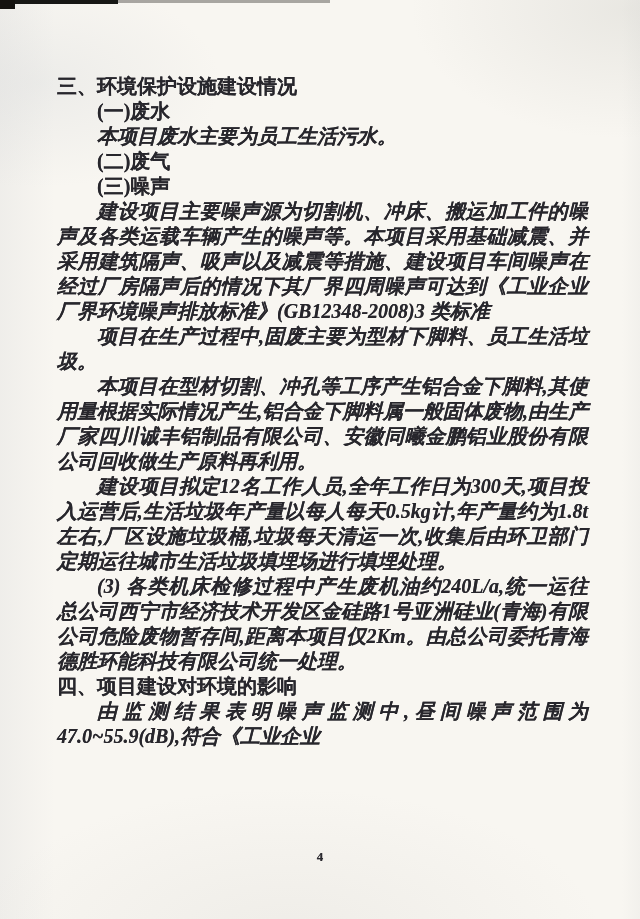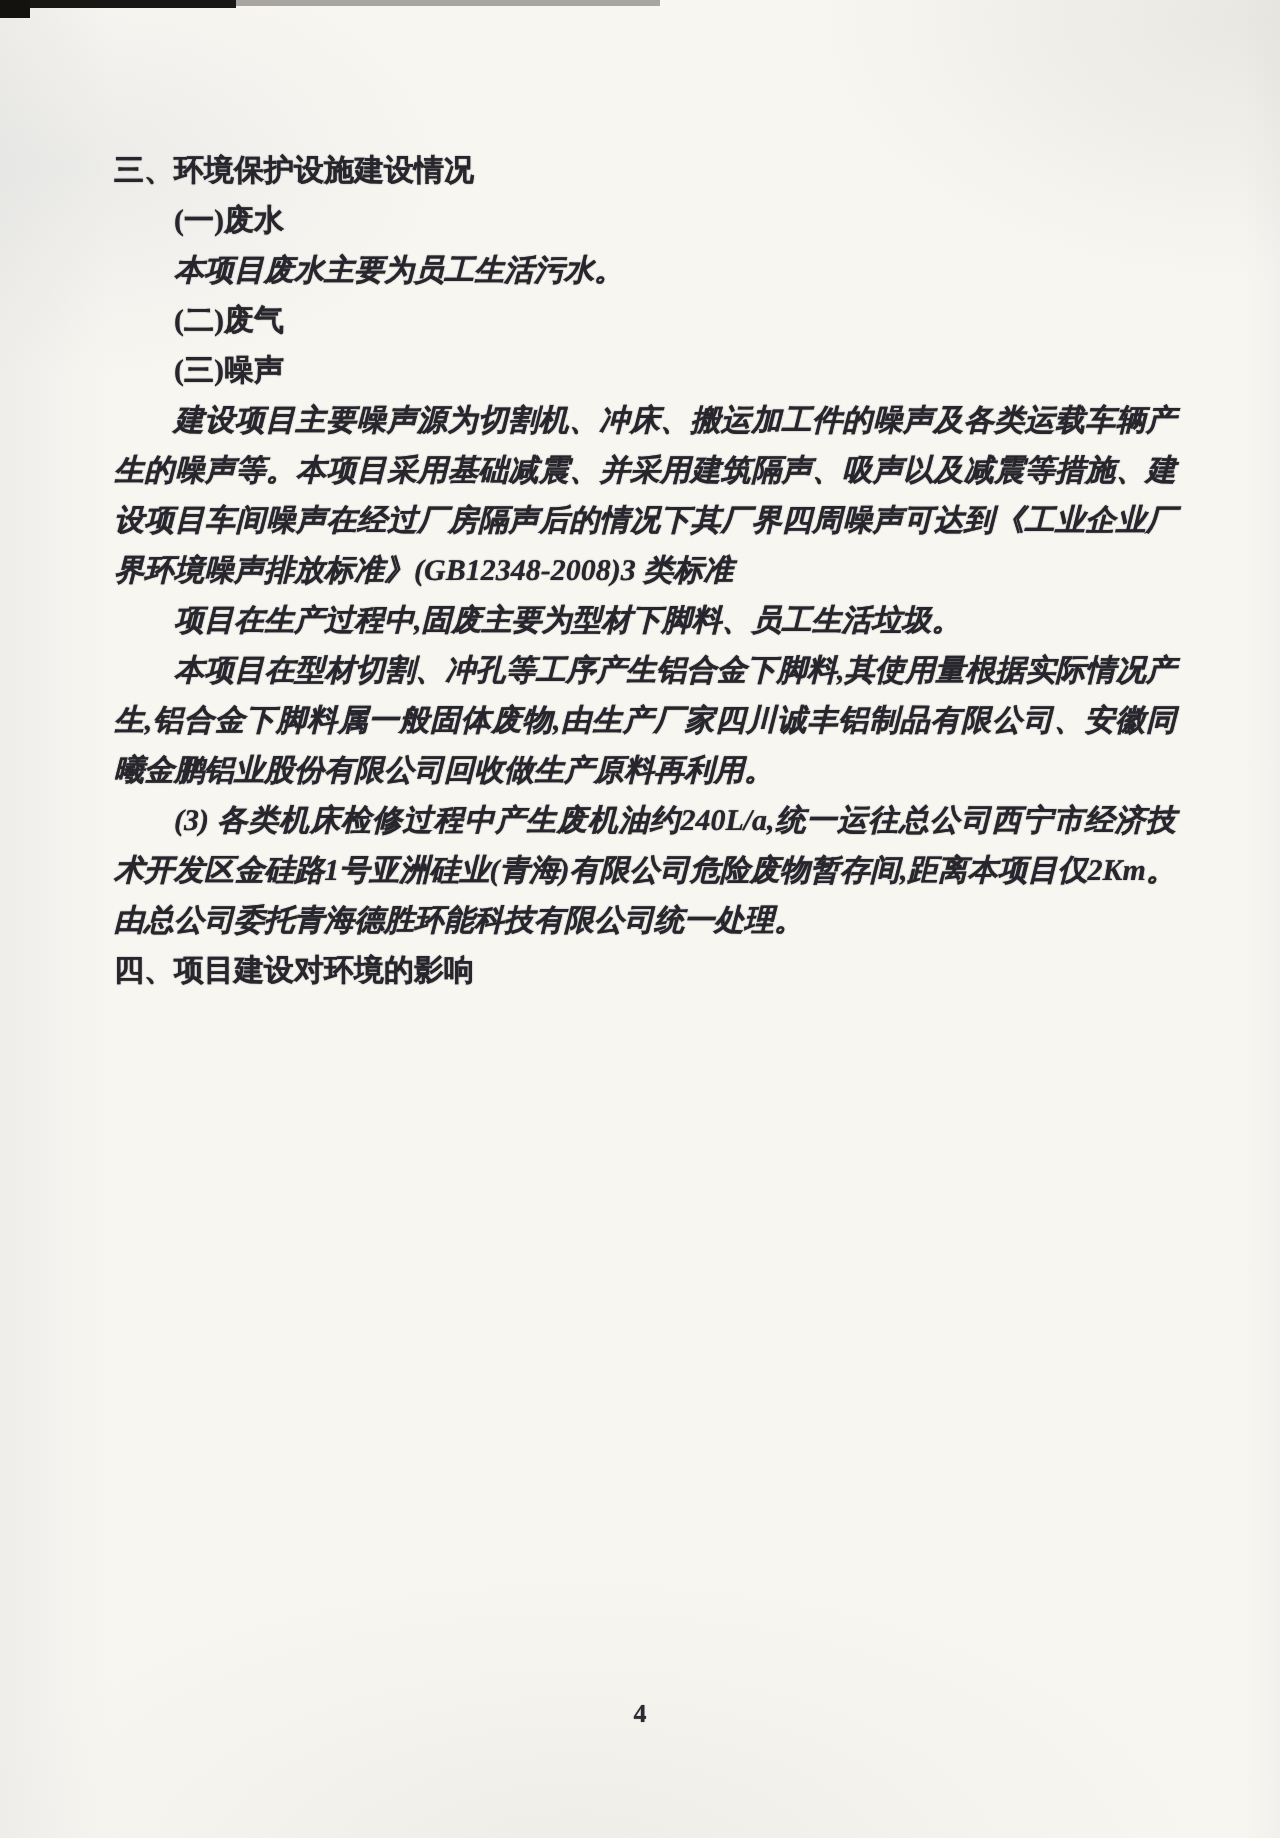--- a/index.html
+++ b/index.html
@@ -12,21 +12,21 @@
       radial-gradient(ellipse 300px 180px at 98% 1%, rgba(188,188,182,0.25), transparent 72%),
       linear-gradient(to right, rgba(198,200,203,0.18), rgba(198,200,203,0.0) 55px),
       linear-gradient(to left, rgba(198,200,203,0.12), rgba(198,200,203,0.0) 18px),
       radial-gradient(ellipse 420px 200px at 45% 102%, rgba(172,170,166,0.12), transparent 75%);
   }
   .scan-strip{position:absolute;top:0;left:0;height:4px;width:118px;background:#171715;}
   .scan-strip::after{content:"";position:absolute;left:118px;top:0;height:3px;width:212px;background:rgba(70,68,64,0.45);}
   .scan-corner{position:absolute;top:0;left:0;width:15px;height:9px;background:#14120f;}
   .content{
     position:absolute;left:57px;right:52px;top:74px;
-    font-size:15px;line-height:25px;
+    font-size:20px;line-height:25px;
     color:#27262c;
     text-align:justify;
     font-weight:600;
     text-shadow:0 0 0.6px rgba(39,38,44,0.85);
   }
   .content p{margin:0;}
   .h1{font-weight:800;}
   .sub{text-indent:2em;}
   .para{text-indent:2em;font-style:italic;}
   .gap{margin-top:11px;}
@@ -45,18 +45,20 @@
 
   <div class="content">
     <p class="h1">三、环境保护设施建设情况</p>
     <p class="sub">(一)废水</p>
     <p class="para">本项目废水主要为员工生活污水。</p>
     <p class="sub">(二)废气</p>
     <p class="sub">(三)噪声</p>
     <p class="para">建设项目主要噪声源为切割机、冲床、搬运加工件的噪声及各类运载车辆产生的噪声等。本项目采用基础减震、并采用建筑隔声、吸声以及减震等措施、建设项目车间噪声在经过厂房隔声后的情况下其厂界四周噪声可达到《工业企业厂界环境噪声排放标准》(GB12348-2008)3 类标准</p>
     <p class="para">项目在生产过程中,固废主要为型材下脚料、员工生活垃圾。</p>
     <p class="para">本项目在型材切割、冲孔等工序产生铝合金下脚料,其使用量根据实际情况产生,铝合金下脚料属一般固体废物,由生产厂家四川诚丰铝制品有限公司、安徽同曦金鹏铝业股份有限公司回收做生产原料再利用。</p>
+    <p class="para">建设项目拟定12名工作人员,全年工作日为300天,项目投入运营后,生活垃圾年产量以每人每天0.5kg计,年产量约为1.8t左右,厂区设施垃圾桶,垃圾每天清运一次,收集后由环卫部门定期运往城市生活垃圾填埋场进行填埋处理。</p>
     <p class="para gap">(3) 各类机床检修过程中产生废机油约240L/a,统一运往总公司西宁市经济技术开发区金硅路1号亚洲硅业(青海)有限公司危险废物暂存间,距离本项目仅2Km。由总公司委托青海德胜环能科技有限公司统一处理。</p>
     <p class="h1">四、项目建设对环境的影响</p>
+    <p class="para">由监测结果表明噪声监测中,昼间噪声范围为47.0~55.9(dB),符合《工业企业</p>
   </div>
 
   <div class="pageno">4</div>
 </div>
 
 </body></html>

